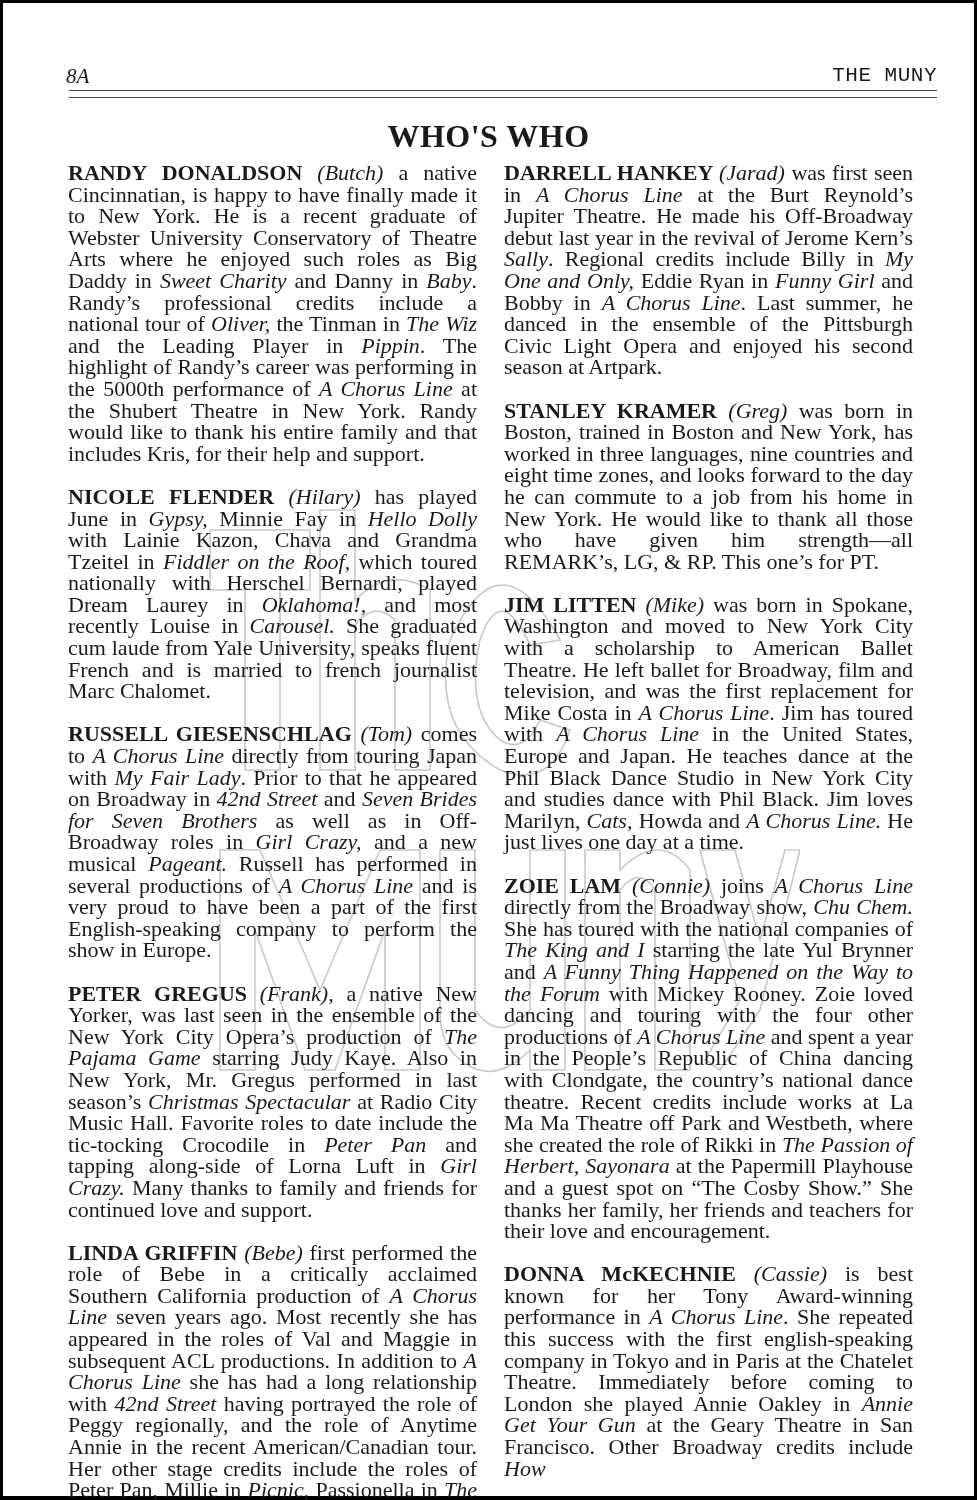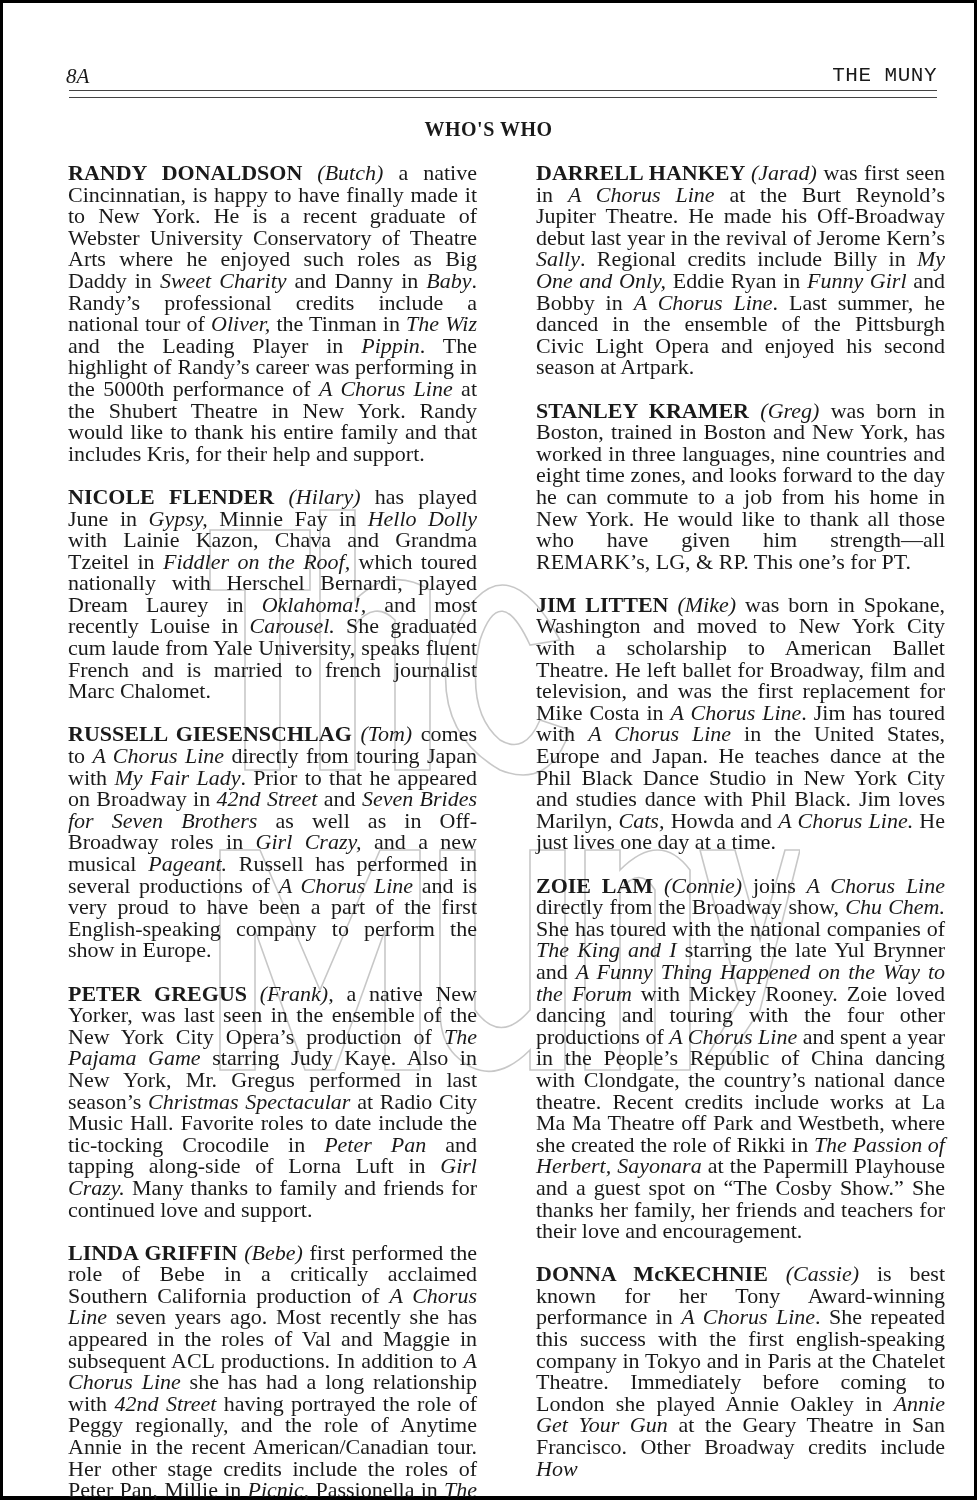--- a/index.html
+++ b/index.html
@@ -20,29 +20,29 @@
     display: flex; justify-content: space-between; align-items: flex-start;
     font-size: 21px;
   }
   .header .page-num { font-style: italic; }
   .header .pub { letter-spacing: 0.5px; font-family: Liberation Mono, monospace; }
   .rule { position: absolute; left: 69px; right: 40px; height: 1px; background: #444; }
   .rule.r1 { top: 90px; }
   .rule.r2 { top: 97px; }
   .title {
     position: absolute; left: 0; right: 0; top: 118px; text-align: center;
-    font-size: 20px; font-weight: bold; letter-spacing: 0.5px;
+    font-size: 32px; font-weight: bold; letter-spacing: 0.5px;
   }
   .col {
     position: absolute; top: 162px; width: 409px;
     font-size: 22px; line-height: 21.6px; text-align: justify;
     hyphens: manual;
   }
   .col.left { left: 68px; }
-  .col.right { left: 536px; }
+  .col.right { left: 504px; }
   .bio { margin: 0 0 21.6px 0; }
   .bio .name { font-weight: bold; }
   .bio .role { font-style: italic; }
   .bio i { font-style: italic; }
   .watermark {
     position: absolute; left: 200px; top: 470px; width: 600px; height: 620px;
     pointer-events: none; opacity: 0.55;
   }
 </style>
 </head>

